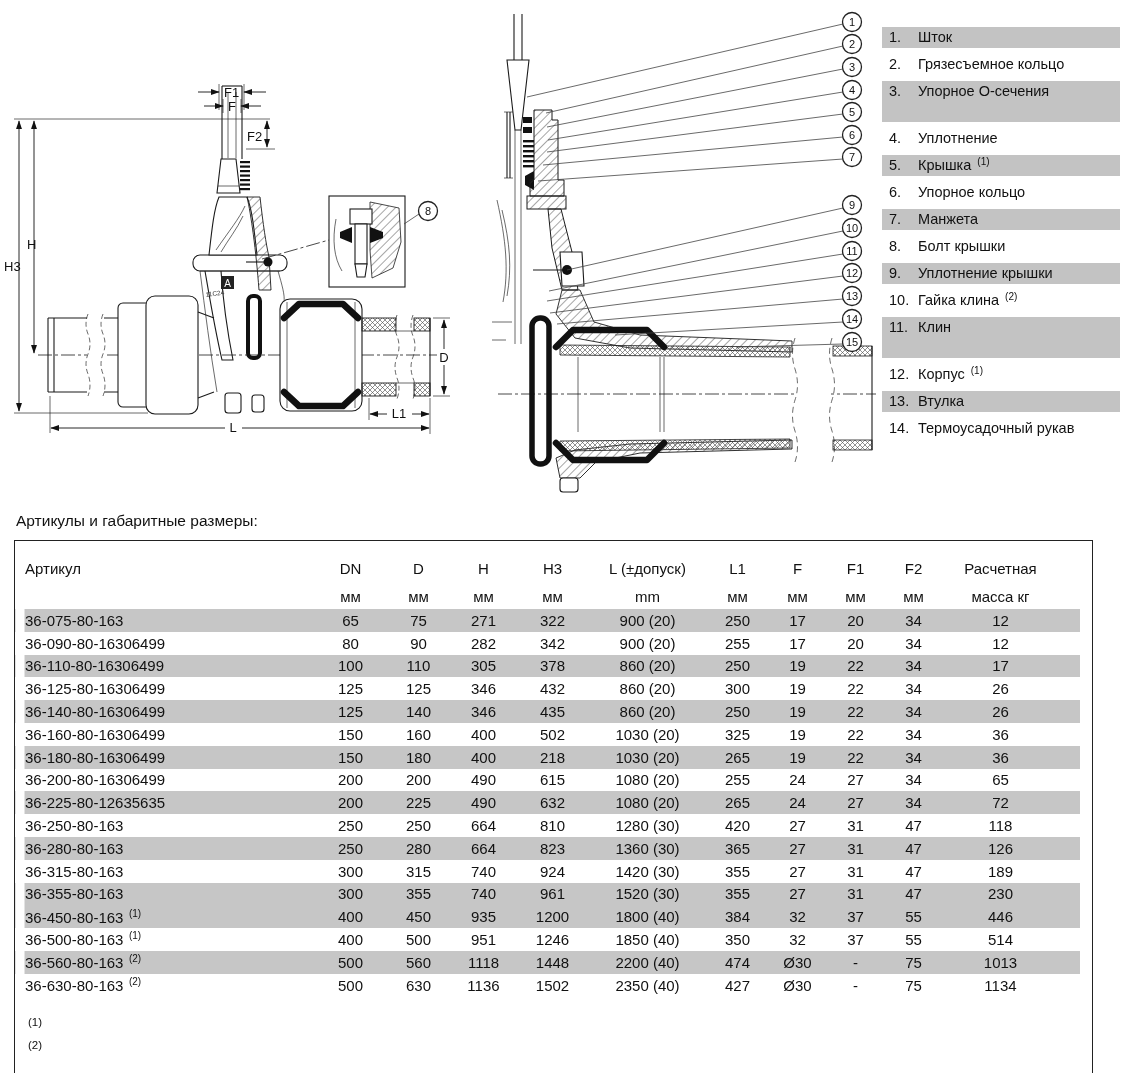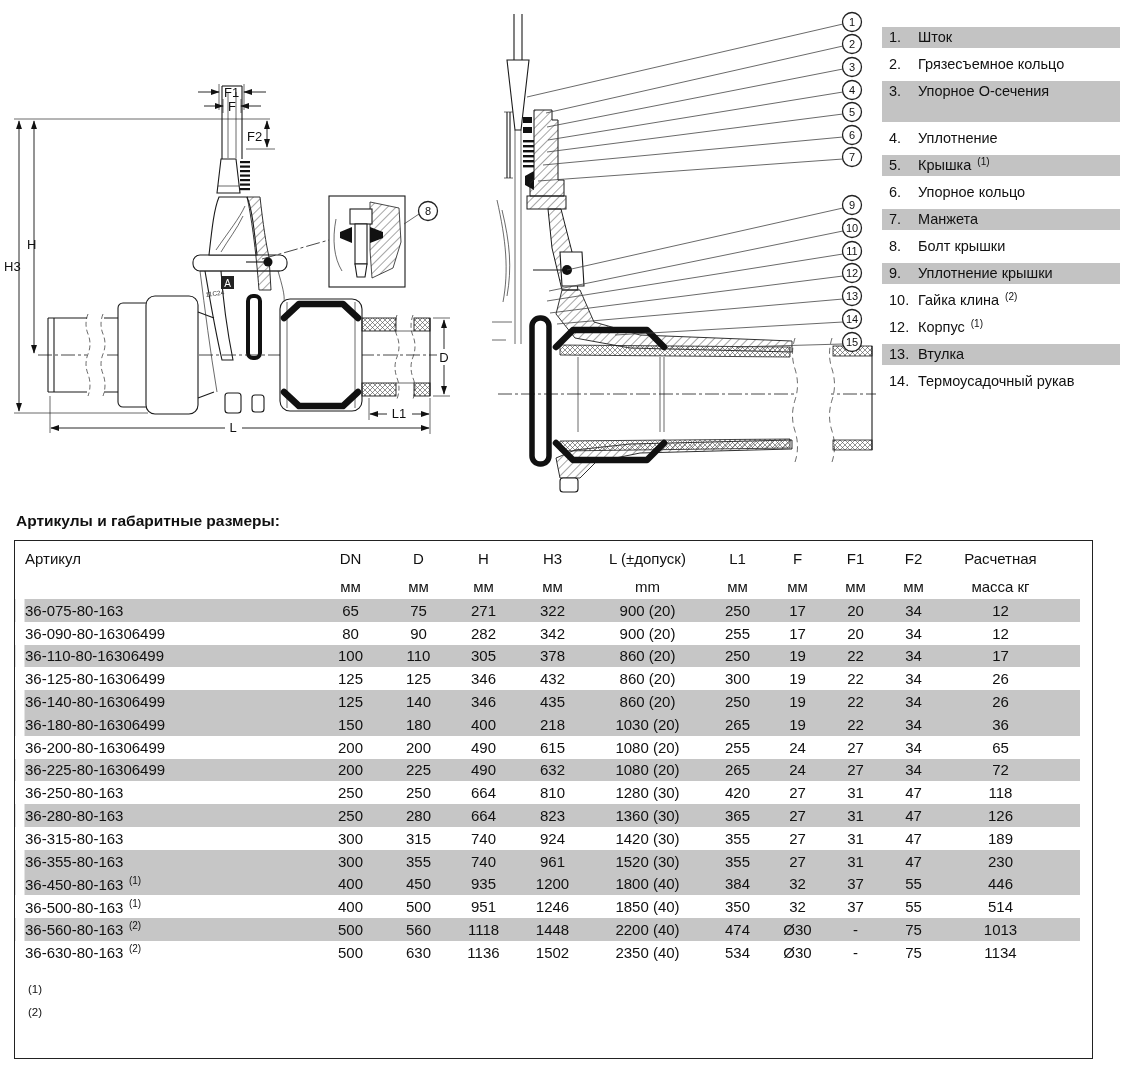--- a/index.html
+++ b/index.html
@@ -20,26 +20,26 @@
   .band{stroke:#111;stroke-width:6.5;fill:none;stroke-linejoin:round;stroke-linecap:round;}
   
   .legend{position:absolute;left:882px;top:27px;width:238px;font-size:14.5px;}
   .lrow{display:flex;align-items:flex-start;min-height:21px;margin-bottom:6px;padding:2px 0 0 7px;box-sizing:border-box;}
   .lrow.shaded{background:#c3c3c3;}
   .lrow.tall{min-height:41px;}
   .lnum{width:29px;flex:none;}
   .lsup{font-size:10px;padding-left:6px;line-height:1;}
   
   .tbl-wrap{position:absolute;left:14px;top:512px;width:1078px;}
-  .tbl-title{font-weight:bold;font-size:15.5px;margin-left:2px;}
+  .tbl-title{font-weight:normal;font-size:15.5px;margin-left:2px;}
   table{border-collapse:collapse;width:1078px;margin-top:10px;border:1.4px solid #222;table-layout:fixed;}
   th,td{font-weight:normal;text-align:center;font-size:15px;padding:0;line-height:1.15;
         white-space:nowrap;overflow:visible;}
   thead th{height:26px;vertical-align:bottom;padding-bottom:2px;}
-  thead tr:first-child th{}
+  thead tr:first-child th{padding-top:10px;}
   thead tr:last-child th{padding-bottom:4px;}
   th.art,td.art{text-align:left;padding-left:10px;}
   tbody td{height:22.8px;}
   tr.shaded td{background:#c6c6c6;}
   tr.shaded td.art{background:linear-gradient(90deg,#fff 0 9px,#c6c6c6 9px);margin-left:19px;}
   tr.shaded td.spacer{background:linear-gradient(90deg,#c6c6c6 0 21px,#fff 21px);}
   td.art sup,{font-size:10px;}
   sup{font-size:10px;}
   .fnotes{text-align:left;font-size:11.5px;padding:14px 0 34px 13px;line-height:2.0;}
 </style>
@@ -349,20 +349,24 @@
         <span>Болт крышки</span>
       </div>
       <div class="lrow shaded">
         <span class="lnum">9.</span>
         <span>Уплотнение крышки</span>
       </div>
       <div class="lrow">
         <span class="lnum">10.</span>
         <span>Гайка клина</span>
         <sup class="lsup">(2)</sup>
+      </div>
+      <div class="lrow shaded tall">
+        <span class="lnum">11.</span>
+        <span>Клин</span>
       </div>
       <div class="lrow">
         <span class="lnum">12.</span>
         <span>Корпус</span>
         <sup class="lsup">(1)</sup>
       </div>
       <div class="lrow shaded">
         <span class="lnum">13.</span>
         <span>Втулка</span>
       </div>
@@ -483,20 +487,34 @@
             <td>346</td>
             <td>435</td>
             <td>860 (20)</td>
             <td>250</td>
             <td>19</td>
             <td>22</td>
             <td>34</td>
             <td>26</td>
             <td class="spacer"></td>
           </tr>
+          <tr>
+            <td class="art">36-160-80-16306499</td>
+            <td>150</td>
+            <td>160</td>
+            <td>400</td>
+            <td>502</td>
+            <td>1030 (20)</td>
+            <td>325</td>
+            <td>19</td>
+            <td>22</td>
+            <td>34</td>
+            <td>36</td>
+            <td class="spacer"></td>
+          </tr>
           <tr class="shaded">
             <td class="art">36-180-80-16306499</td>
             <td>150</td>
             <td>180</td>
             <td>400</td>
             <td>218</td>
             <td>1030 (20)</td>
             <td>265</td>
             <td>19</td>
             <td>22</td>
@@ -512,21 +530,21 @@
             <td>615</td>
             <td>1080 (20)</td>
             <td>255</td>
             <td>24</td>
             <td>27</td>
             <td>34</td>
             <td>65</td>
             <td class="spacer"></td>
           </tr>
           <tr class="shaded">
-            <td class="art">36-225-80-16306499</td>
+            <td class="art">36-225-80-12635635</td>
             <td>200</td>
             <td>225</td>
             <td>490</td>
             <td>632</td>
             <td>1080 (20)</td>
             <td>265</td>
             <td>24</td>
             <td>27</td>
             <td>34</td>
             <td>72</td>
@@ -630,21 +648,21 @@
             <td>1013</td>
             <td class="spacer"></td>
           </tr>
           <tr>
             <td class="art">36-630-80-163<sup>&nbsp;&nbsp;(2)</sup></td>
             <td>500</td>
             <td>630</td>
             <td>1136</td>
             <td>1502</td>
             <td>2350 (40)</td>
-            <td>534</td>
+            <td>427</td>
             <td>Ø30</td>
             <td>-</td>
             <td>75</td>
             <td>1134</td>
             <td class="spacer"></td>
           </tr>
         </tbody>
       <tfoot>
         <tr>
             <td colspan="12" class="fnotes">

